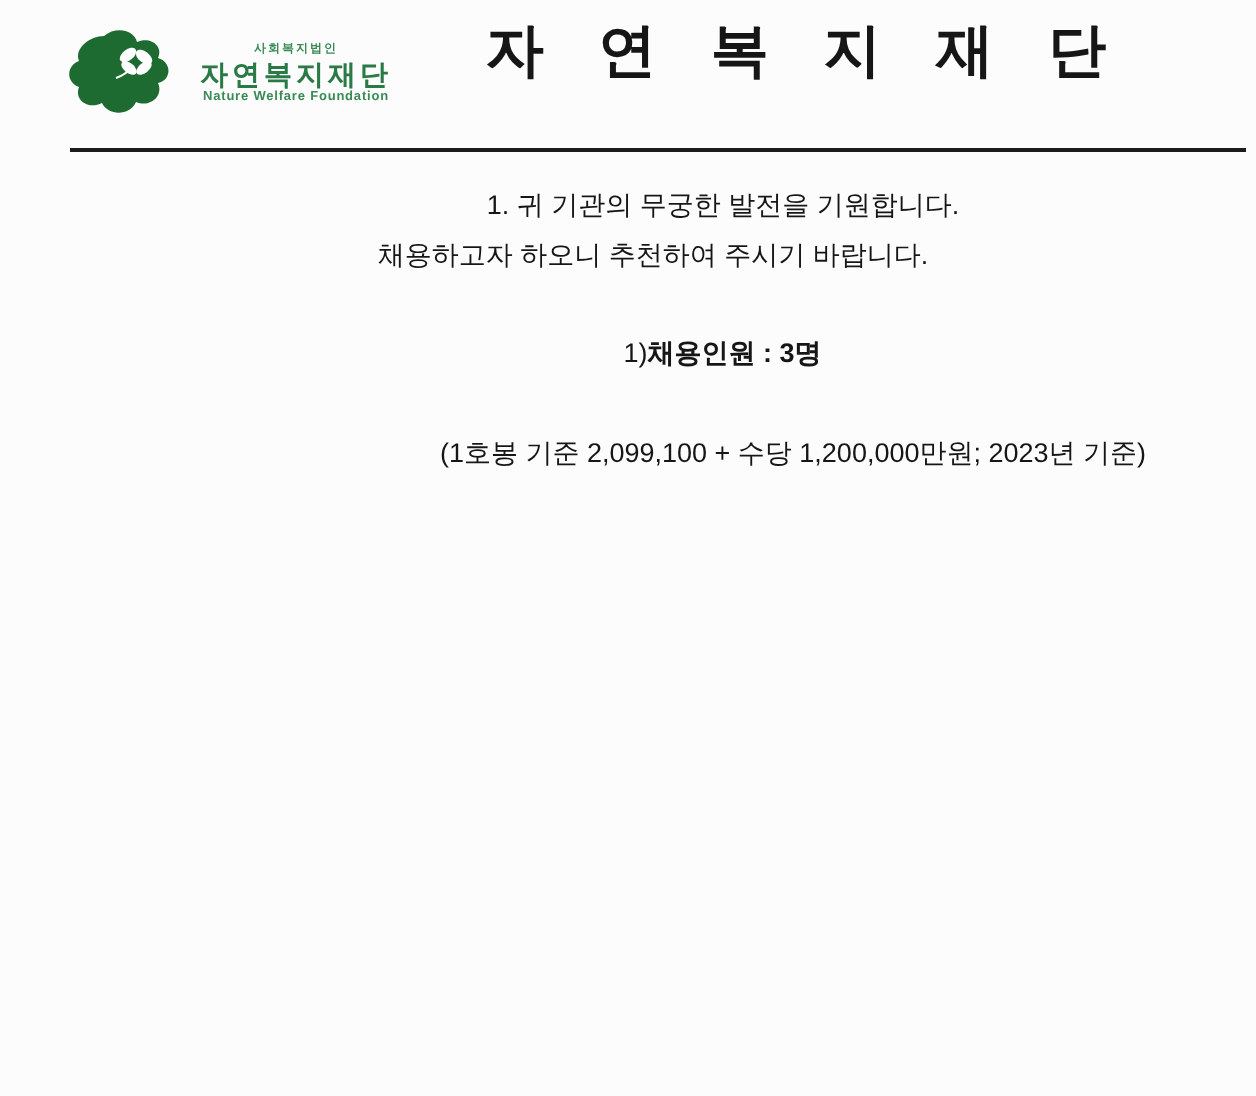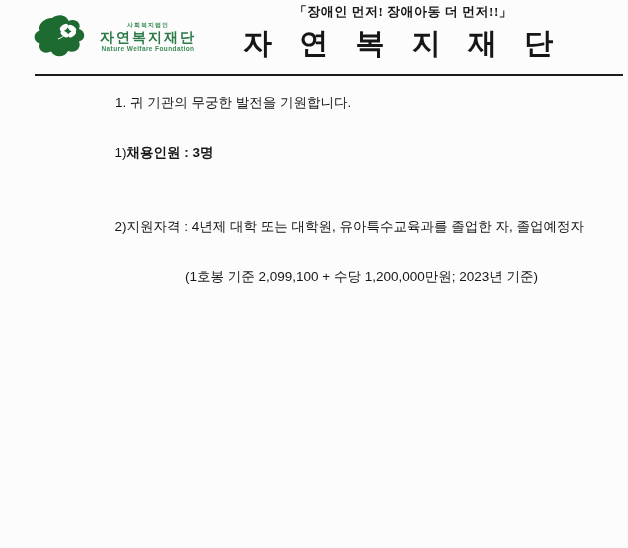--- a/index.html
+++ b/index.html
@@ -39,21 +39,21 @@
     letter-spacing:10px; white-space:pre;
   }
 
   
   .meta { padding-left:45px; margin-top:7px; }
   .meta-line { line-height:26px; font-size:14px; white-space:pre-wrap; }
   .rule { border-top:2.5px solid #1c1c1c; margin:2px 5px 0 35px; }
 
   
   .body { padding:15px 20px 0 45px; font-size:13.5px; }
-  .line { line-height:24.8px; white-space:pre-wrap; }
+  .line { line-height:24.8px; white-space:pre-wrap;text-align:center; }
   .indent { padding-left:70px; }
   .item   { padding-left:47px; }
   .item .itext { margin-left:0; }
   .bold { font-weight:bold; }
   .sub  { padding-left:140px; }
 </style>
 </head>
 <body>
 
 <div class="page">
@@ -70,35 +70,32 @@
         </g>
         <path d="M68,42 C62,48 56,52 50,54" stroke="#ffffff" stroke-width="2" fill="none"></path>
       </svg>
       <div class="logo-text">
         <span class="logo-small">사회복지법인</span>
         <span class="logo-name">자연복지재단</span>
         <span class="logo-en">Nature Welfare Foundation</span>
       </div>
     </div>
     <div class="title-block">
-      <div class="slogan">「장애인 먼저! 장애아동 더 먼저!!」</div>
       <div class="main-title">자 연 복 지 재 단</div>
     </div>
   </div>
 
   <div class="rule"></div>
 
   <div class="body">
     <div class="line indent">1. 귀 기관의 무궁한 발전을 기원합니다.</div>
+    <div class="line">채용하고자 하오니 추천하여 주시기 바랍니다.</div>
 
     <div class="line item">
       <span>1)</span><span class="itext bold">채용인원 : 3명</span>
-    </div>
-    <div class="line item">
-      <span>2)</span><span class="itext">지원자격 : 4년제 대학 또는 대학원, 유아특수교육과를 졸업한 자, 졸업예정자</span>
     </div>
     <div class="line sub">(1호봉 기준 2,099,100 + 수당 1,200,000만원; 2023년 기준)</div>
     <div class="line item">
       
     </div>
 
   </div>
 
 </div>
 

